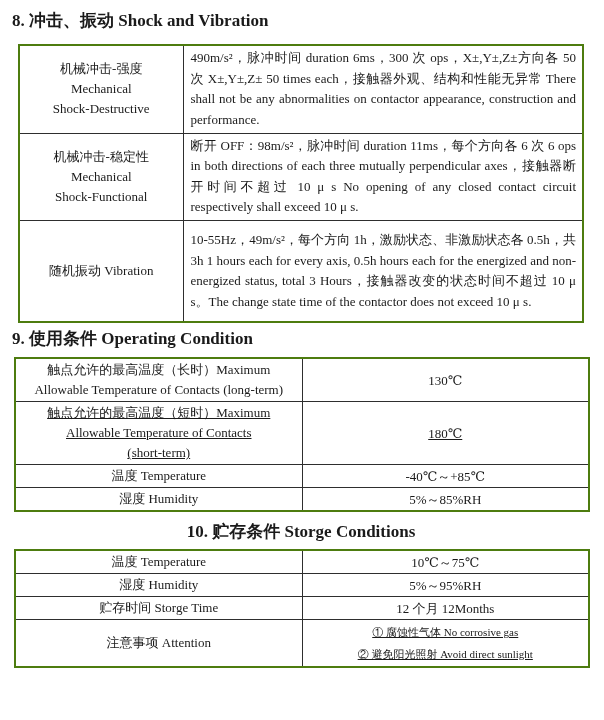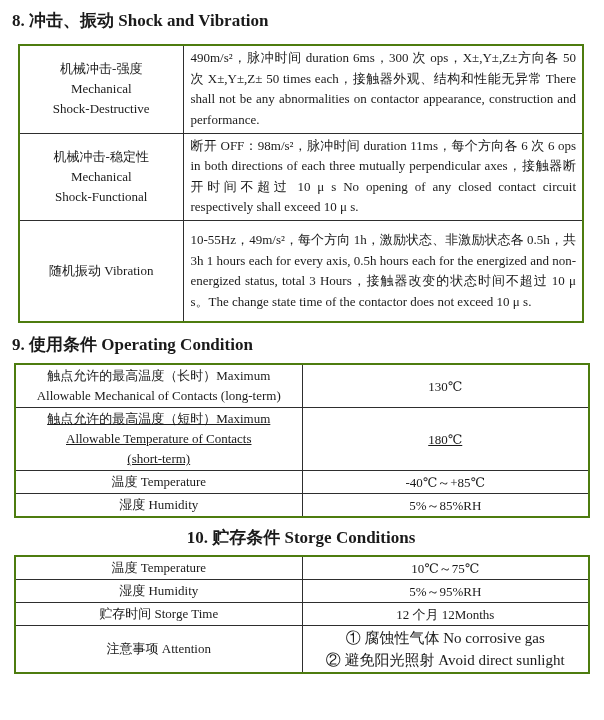--- a/index.html
+++ b/index.html
@@ -18,21 +18,21 @@
     height: 516px;
     padding: 9px 14px 0 12px;
   }
   .sec-heading {
     font-size: 17px;
     font-weight: bold;
     line-height: 24px;
     margin: 0;
     white-space: nowrap;
   }
-  .h9 { margin-top: 10px; }
+  .h9 { margin-top: 4px; }
   .h10 { margin-top: 8px; text-align: center; }
 
   table.tbl {
     border-collapse: collapse;
     table-layout: fixed;
     border: 2px solid #4d7c0f;
   }
   table.tbl td {
     border: 1px solid #2e2e2e;
     font-size: 13px;
@@ -63,21 +63,22 @@
     margin-left: 41px;
   }
   td.para.ctr { }
   td.val {
     text-align: center;
     line-height: 19px;
     padding: 1px 4px;
   }
   .att-line {
     line-height: 22px;
-    font-size: 15px;
+    font-size: 11px;
+    text-decoration: underline;
   }
 </style>
 </head>
 <body>
 
 <div class="page">
 
   <h2 class="sec-heading h8">8. 冲击、振动 Shock and Vibration</h2>
 
   <table class="tbl t8">
@@ -108,21 +109,21 @@
   <h2 class="sec-heading h9">9. 使用条件 Operating Condition</h2>
 
   <table class="tbl t9">
     <colgroup>
         <col class="c-half">
         <col class="c-half">
       </colgroup>
     <tbody>
       <tr style="height:40px;">
         <td class="lbl">触点允许的最高温度（长时）Maximum
-Allowable Mechanical of Contacts (long-term)</td>
+Allowable Temperature of Contacts (long-term)</td>
         <td class="val">130℃</td>
       </tr>
       <tr style="height:62px;text-decoration:underline;">
         <td class="lbl">触点允许的最高温度（短时）Maximum
 Allowable Temperature of Contacts
 (short-term)</td>
         <td class="val">180℃</td>
       </tr>
       <tr style="height:22px;">
         <td class="lbl">温度 Temperature</td>

